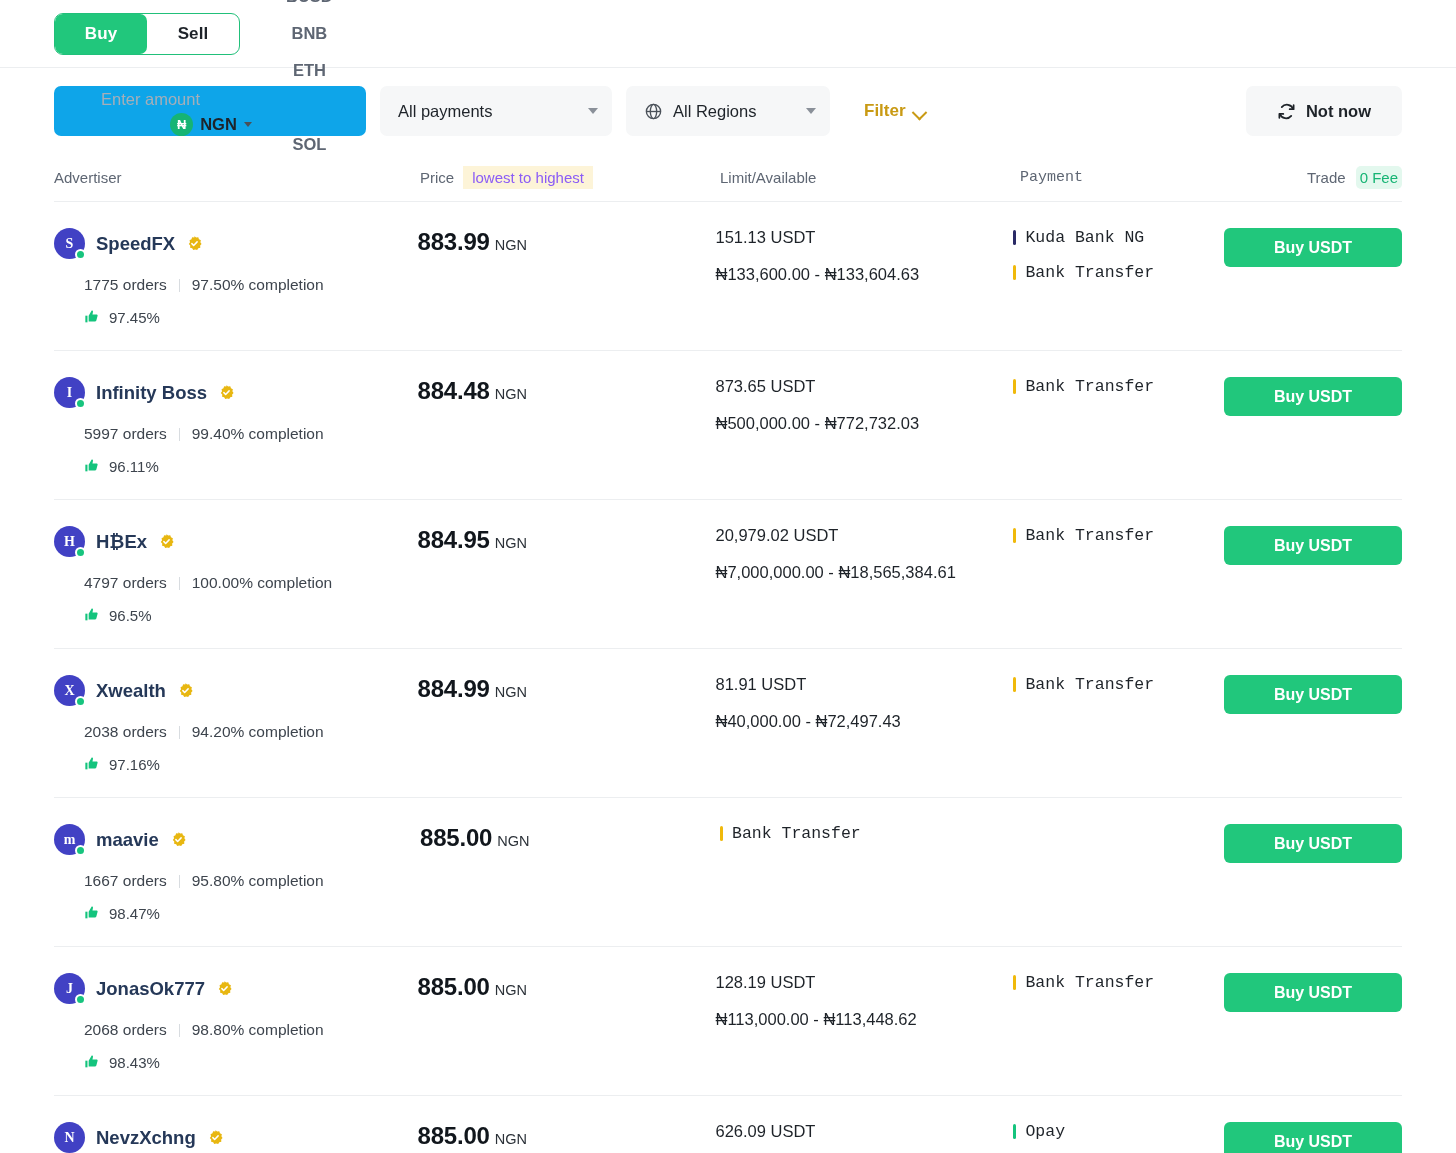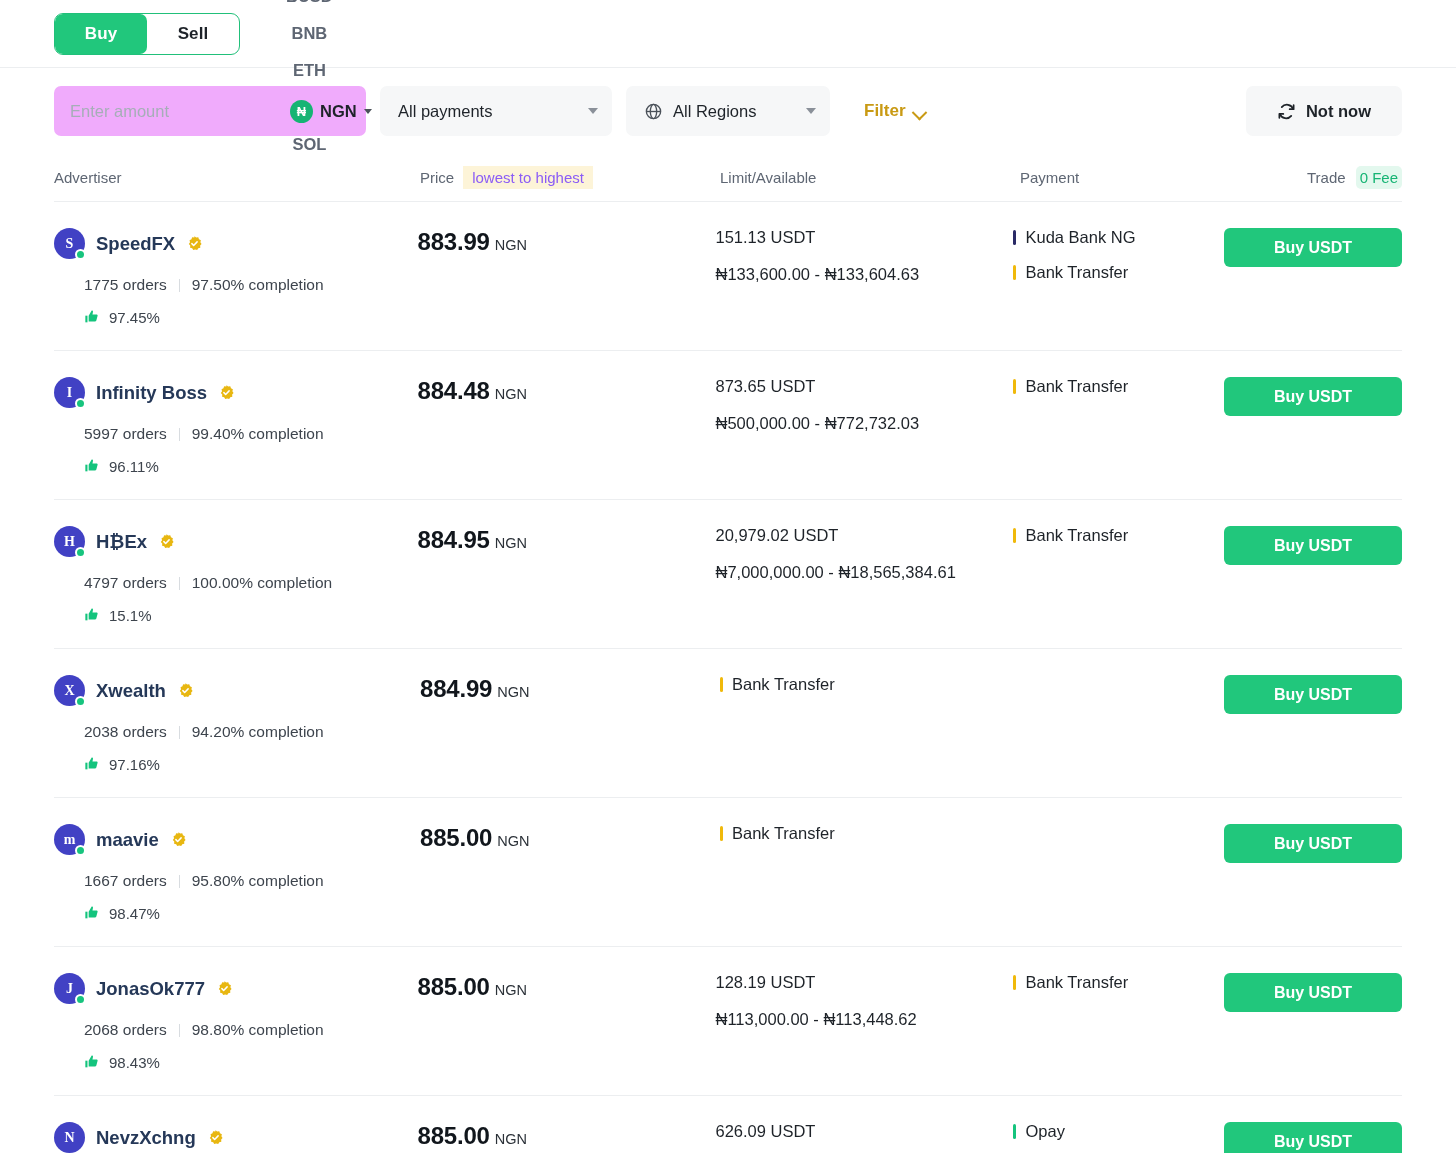--- a/index.html
+++ b/index.html
@@ -62,25 +62,26 @@
   .filterbar {
     height: 86px;
     display: flex;
     align-items: center;
     padding: 0 54px;
     gap: 14px;
   }
   .amount-box {
     width: 312px;
     height: 50px;
-    background: #f0abfc;
+    background: #0ea5e9;
     border-radius: 7px;
     display: flex;
     align-items: center;
     padding: 0 14px 0 16px;
+    flex-direction: column;
   }
   .amount-input {
     flex: 1;
     border: none;
     outline: none;
     background: transparent;
     font-size: 16.5px;
     font-family: "Liberation Sans", sans-serif;
     color: #1e2329;
   }
@@ -156,21 +157,21 @@
   .thead {
     display: flex;
     align-items: center;
     height: 48px;
     border-bottom: 1px solid #eceef0;
   }
   .th { font-size: 15px; color: #5e6673; }
   .col-adv   { width: 366px; }
   .col-price { width: 300px; display: flex; align-items: center; gap: 9px; }
   .col-limit { width: 300px; }
-  .col-pay   { width: 212px; }
+  .col-pay   { width: 212px; font-family: Liberation Mono, monospace; }
   .col-trade { flex: 1; display: flex; align-items: center; justify-content: flex-end; gap: 10px; }
 
   .pill-sort {
     background: #fdf4d8;
     color: #8b5cf6;
     font-size: 15px;
     padding: 3px 9px;
     border-radius: 0;
     white-space: nowrap;
   }
@@ -477,21 +478,21 @@
             <span class="stat-div"></span>
             <span>100.00% completion</span>
           </div>
           <div class="adv-rate">
             <span style="display:flex;">
               <svg width="16" height="16" viewBox="0 0 24 24" fill="#14c47d">
                 <path d="M2 10h3.2v10H2z"></path>
                 <path d="M7 10.2l4.3-7.4c.3-.6 1.2-.7 1.7-.2.4.4.6 1 .5 1.6l-.8 4h6.1c1.1 0 1.9 1 1.6 2l-1.9 7.2c-.2.8-1 1.4-1.9 1.4H7z"></path>
               </svg>
             </span>
-            <span>15.1%</span>
+            <span>96.5%</span>
           </div>
         </div>
         <div class="col-price" style="align-items: baseline; gap: 0px;">
           <span class="price-main">884.95</span>
           <span class="price-cur">NGN</span>
         </div>
         <div class="col-limit">
           <div class="limit-avail">20,979.02 USDT</div>
           <div class="limit-range">₦7,000,000.00 - ₦18,565,384.61</div>
         </div>
@@ -532,20 +533,24 @@
                 <path d="M7 10.2l4.3-7.4c.3-.6 1.2-.7 1.7-.2.4.4.6 1 .5 1.6l-.8 4h6.1c1.1 0 1.9 1 1.6 2l-1.9 7.2c-.2.8-1 1.4-1.9 1.4H7z"></path>
               </svg>
             </span>
             <span>97.16%</span>
           </div>
         </div>
         <div class="col-price" style="align-items: baseline; gap: 0px;">
           <span class="price-main">884.99</span>
           <span class="price-cur">NGN</span>
         </div>
+        <div class="col-limit">
+          <div class="limit-avail">81.91 USDT</div>
+          <div class="limit-range">₦40,000.00 - ₦72,497.43</div>
+        </div>
         <div class="col-pay">
           <div class="pay-item">
             <span class="pay-bar" style="background:#f0b90b"></span>
             <span>Bank Transfer</span>
           </div>
         </div>
         <div class="col-trade" style="align-items: flex-start;">
           <button class="buy-btn">Buy USDT</button>
         </div>
       </div>

